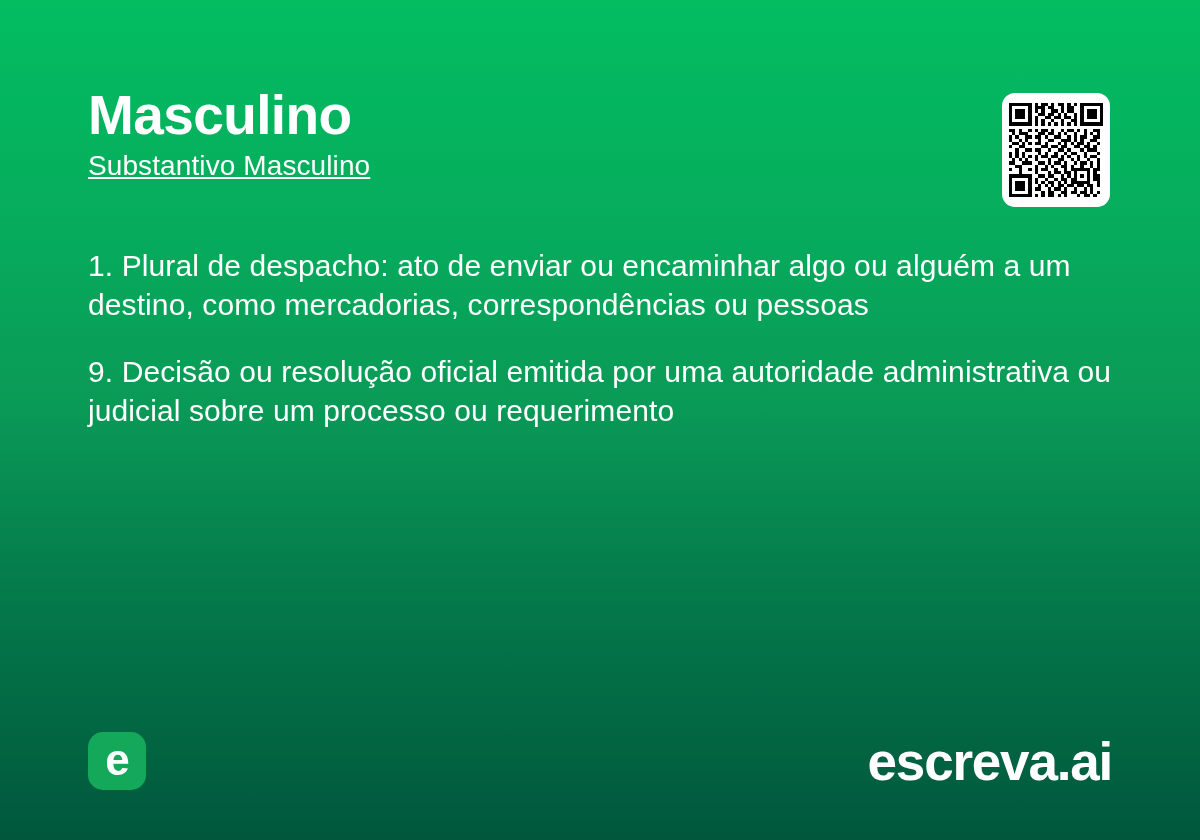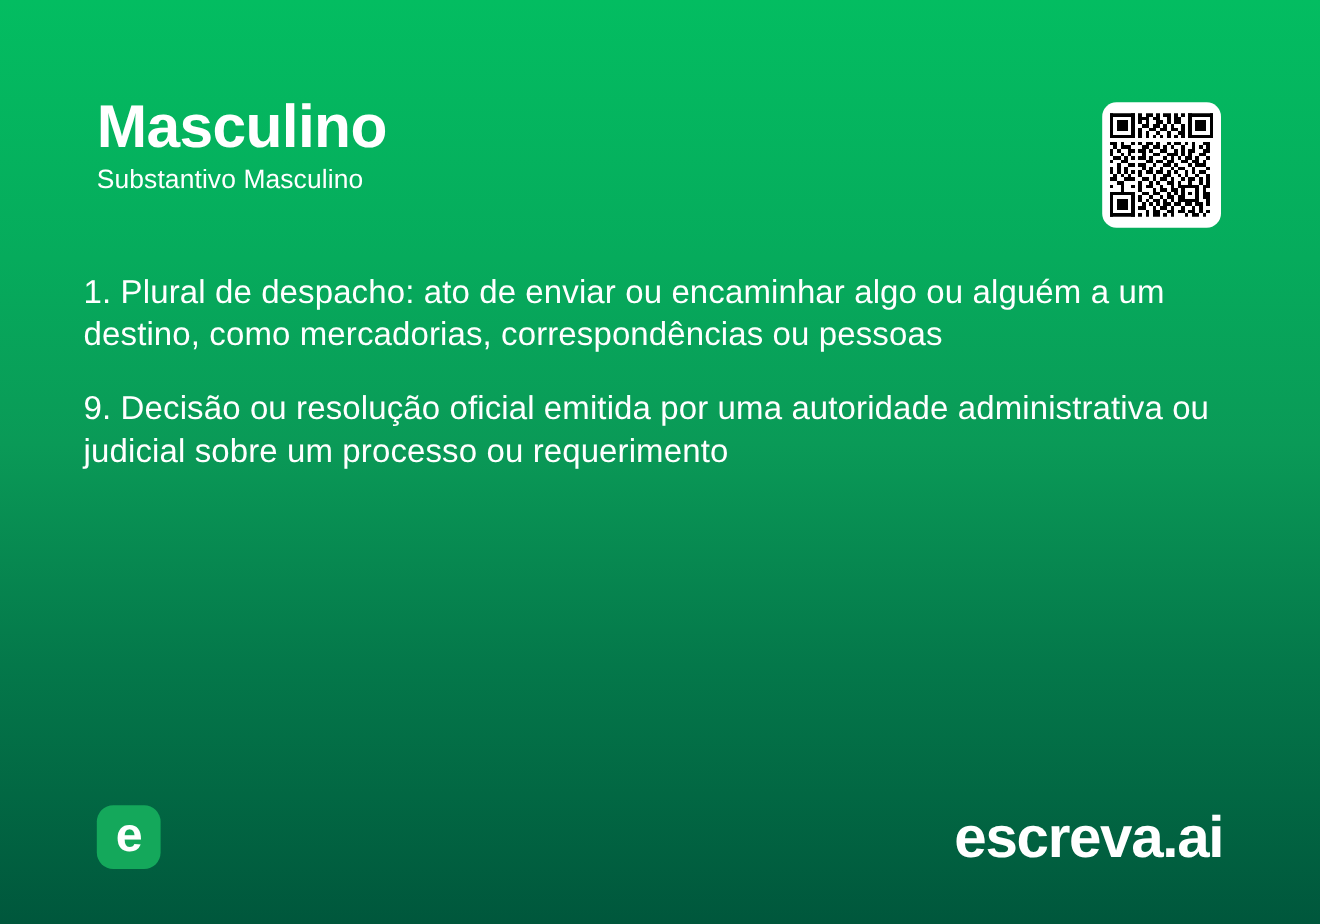--- a/index.html
+++ b/index.html
@@ -37,24 +37,25 @@
     color: #ffffff;
     font-size: 55px;
     font-weight: 700;
     letter-spacing: -0.6px;
     line-height: 1.08;
   }
 
   .word-class {
     margin: 6px 0 0 0;
     color: #ffffff;
-    font-size: 24px;
+    font-size: 28px;
     font-weight: 400;
     letter-spacing: 0.1px;
     line-height: 1.1;
+    text-decoration: underline;
   }
 
   
   .qr-panel {
     position: absolute;
     left: 1002px;
     top: 93px;
     width: 108px;
     height: 114px;
     background: #ffffff;
@@ -68,21 +69,21 @@
 
   .qr-panel svg {
     display: block;
     width: 94px;
     height: 94px;
   }
 
   
   .definitions {
     position: absolute;
-    left: 76px;
+    left: 88px;
     top: 246px;
     width: 1024px;
   }
 
   .definition {
     color: #ffffff;
     font-size: 30px;
     font-weight: 400;
     line-height: 39px;
     letter-spacing: 0.1px;

